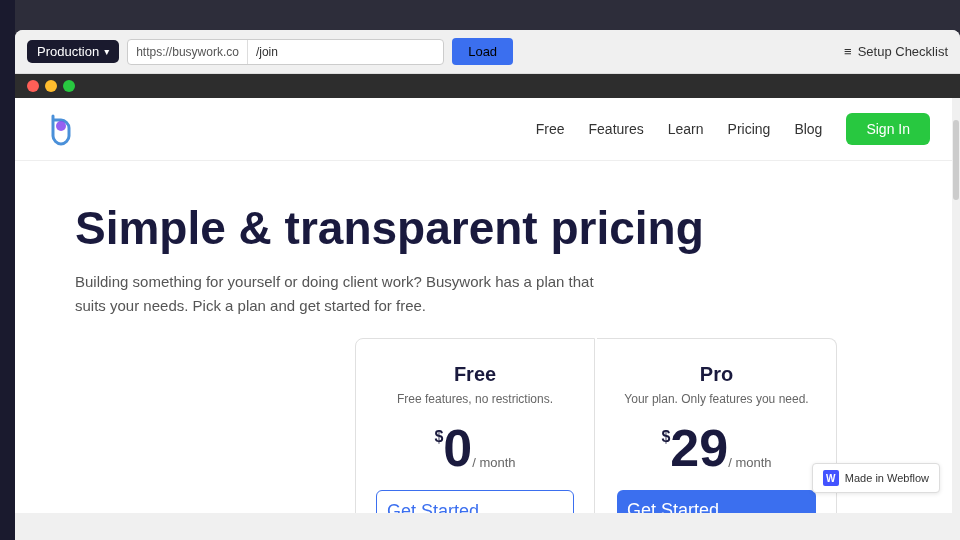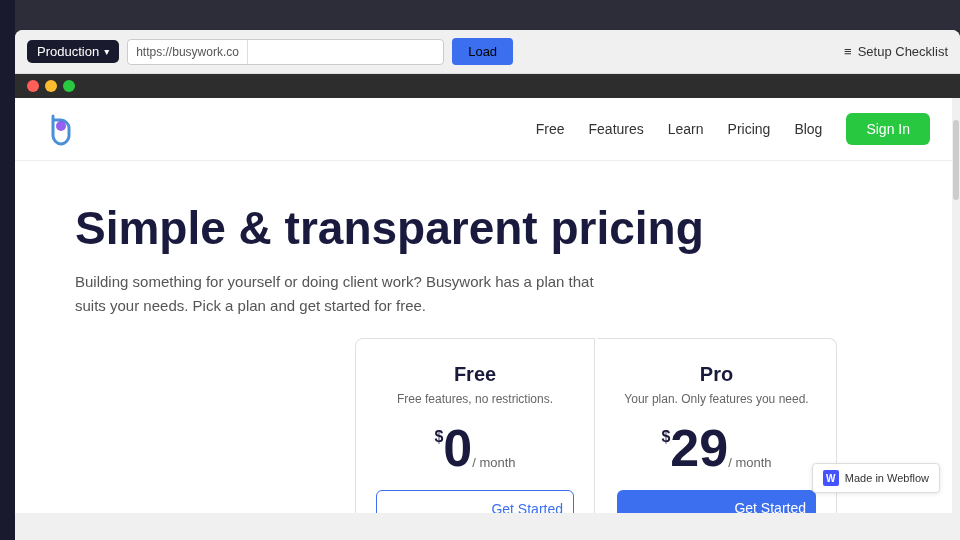--- a/index.html
+++ b/index.html
@@ -249,24 +249,24 @@
       font-size: 13px;
       color: #666;
       align-self: flex-end;
       margin-bottom: 4px;
     }
 
     .card-btn {
       width: 100%;
       padding: 10px;
       border-radius: 6px;
-      font-size: 14px;
+      font-size: 18px;
       font-weight: 500;
       cursor: pointer;
-      text-align: right;
+      text-align: left;
     }
 
     .btn-outline {
       background: #fff;
       border: 1.5px solid #3b6fef;
       color: #3b6fef;
     }
 
     .btn-solid {
       background: #3b6fef;
@@ -367,20 +367,21 @@
     <div class="browser-wrap">
 
       <div class="browser-toolbar">
         <div class="env-badge">
           <span>Production</span>
           <span class="chevron">▾</span>
         </div>
 
         <div class="url-bar">
           <span class="url-base">https://busywork.co</span>
+          <span class="url-path">/join</span>
         </div>
 
         <button class="load-btn">Load</button>
 
         <div class="spacer"></div>
 
         <div class="setup-checklist">
           <span>≡</span>
           <span>Setup Checklist</span>
         </div>

